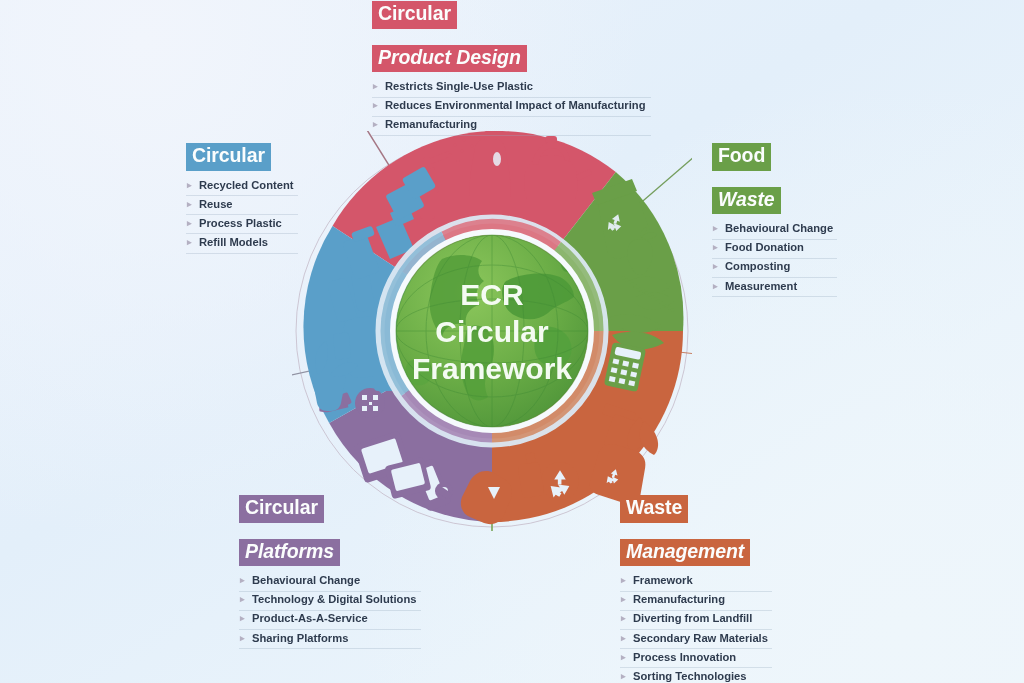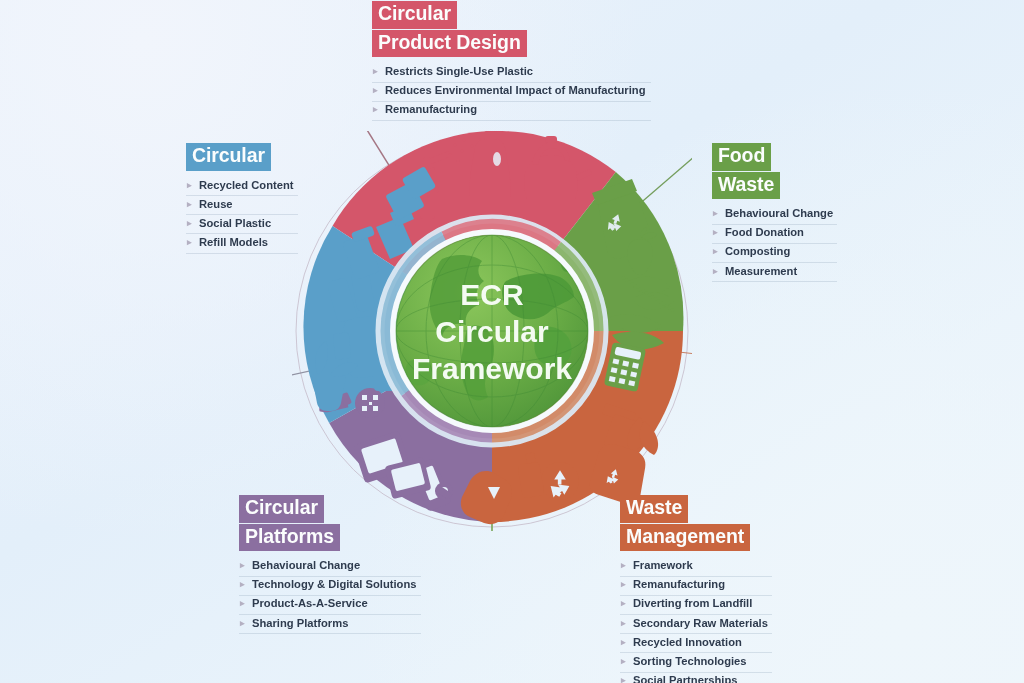--- a/index.html
+++ b/index.html
@@ -50,21 +50,21 @@
   .title-line {
     display: inline-block;
     color: #fbfdfd;
     font-size: 19.5px;
     font-weight: bold;
     line-height: 1.0;
     letter-spacing: -0.1px;
     padding: 3px 6px 5px 6px;
     white-space: nowrap;
   }
-  .title-line + .title-line { margin-top: 1px; }
+  .title-line + .title-line { margin-top: 16px; font-style: italic; }
 
   .bullets {
     list-style: none;
     margin: 0;
     padding: 0;
   }
   .bullets li {
     position: relative;
     font-size: 11.2px;
     font-weight: bold;
@@ -370,21 +370,21 @@
     </ul>
   </div>
 
   <div class="label-block panel-cp">
     <div class="title-stack">
       <span class="title-line" style="background:#5a9fc9">Circular</span>
     </div>
     <ul class="bullets">
       <li><span class="bullet-arrow">▸</span><span>Recycled Content</span></li>
       <li><span class="bullet-arrow">▸</span><span>Reuse</span></li>
-      <li><span class="bullet-arrow">▸</span><span>Social Plastic</span></li>
+      <li><span class="bullet-arrow">▸</span><span>Process Plastic</span></li>
       <li><span class="bullet-arrow">▸</span><span>Refill Models</span></li>
     </ul>
   </div>
 
   <div class="label-block panel-fw">
     <div class="title-stack">
       <span class="title-line" style="background:#6a9f48">Food</span>
       <span class="title-line" style="background:#6a9f48">Waste</span>
     </div>
     <ul class="bullets">
@@ -411,20 +411,20 @@
   <div class="label-block panel-wm">
     <div class="title-stack">
       <span class="title-line" style="background:#c9653f">Waste</span>
       <span class="title-line" style="background:#c9653f">Management</span>
     </div>
     <ul class="bullets">
       <li><span class="bullet-arrow">▸</span><span>Framework</span></li>
       <li><span class="bullet-arrow">▸</span><span>Remanufacturing</span></li>
       <li><span class="bullet-arrow">▸</span><span>Diverting from Landfill</span></li>
       <li><span class="bullet-arrow">▸</span><span>Secondary Raw Materials</span></li>
-      <li><span class="bullet-arrow">▸</span><span>Recycled Innovation</span></li>
+      <li><span class="bullet-arrow">▸</span><span>Process Innovation</span></li>
       <li><span class="bullet-arrow">▸</span><span>Sorting Technologies</span></li>
       <li><span class="bullet-arrow">▸</span><span>Social Partnerships</span></li>
 
     </ul>
   </div>
 
 </div>
 
 </body></html>

